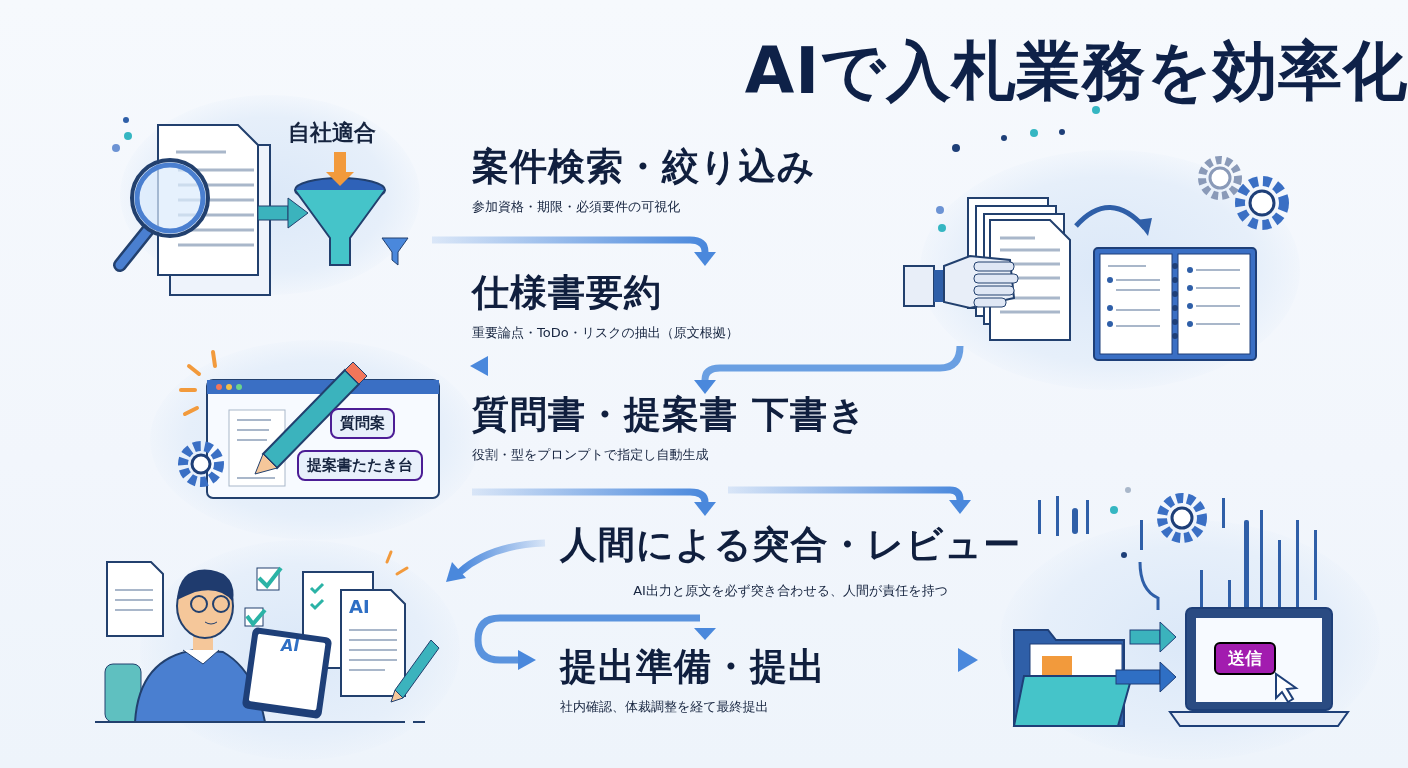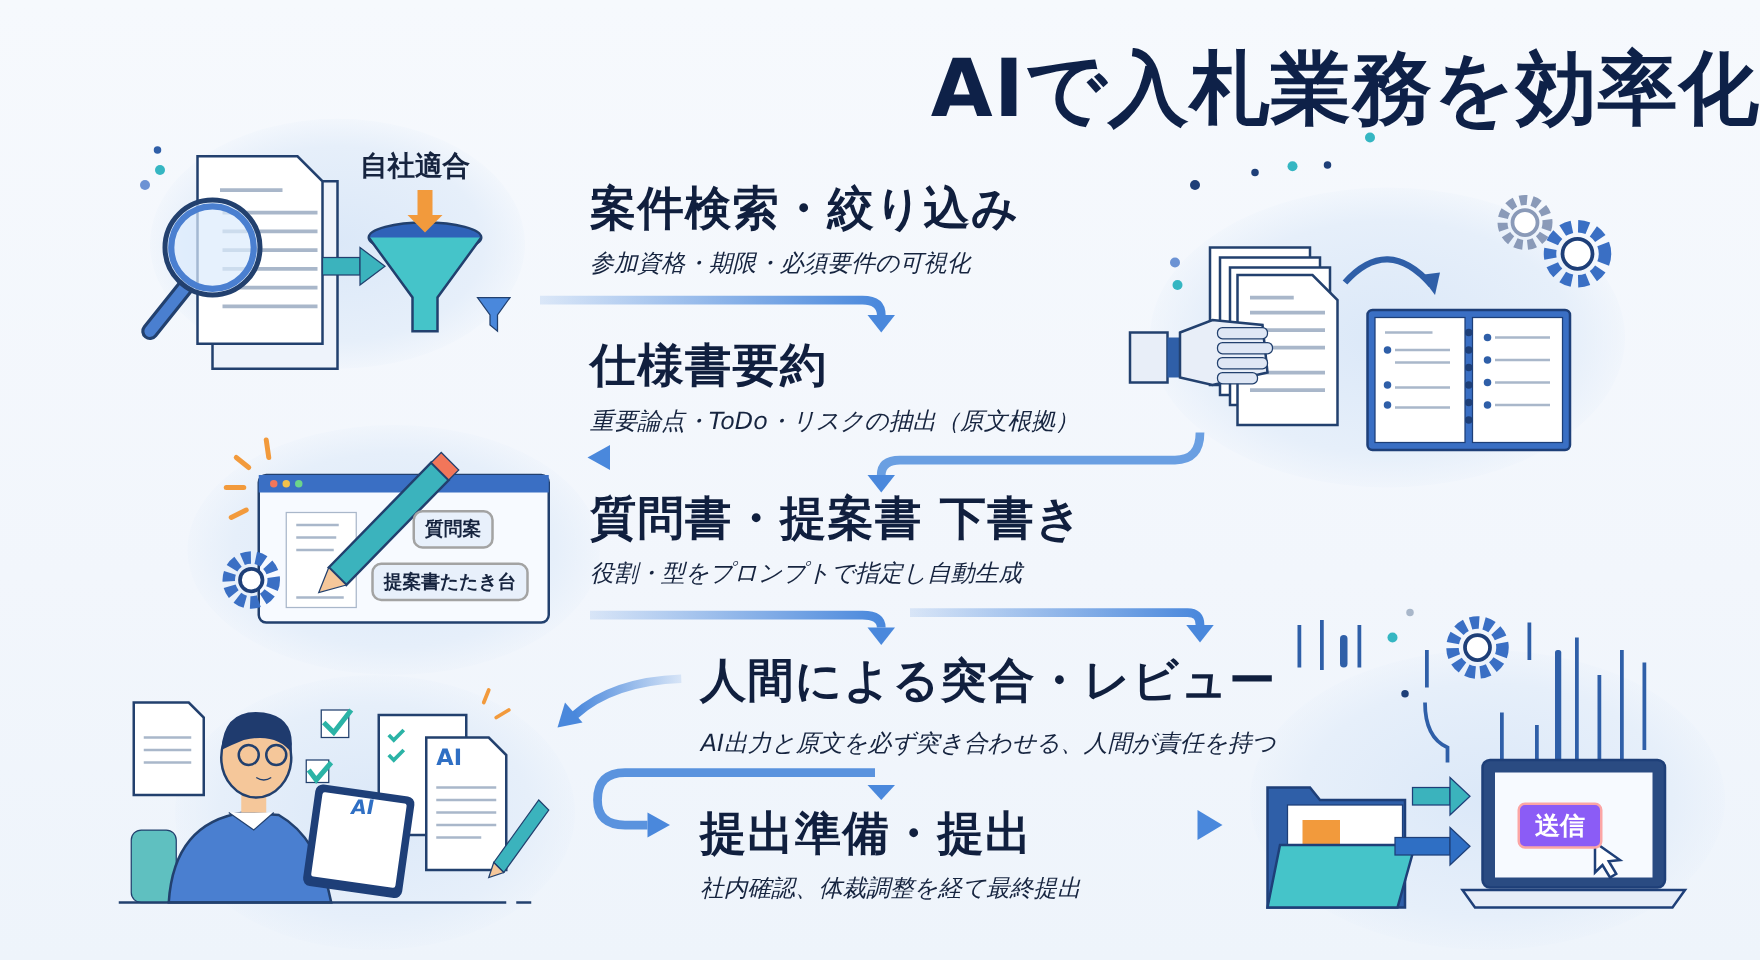--- a/index.html
+++ b/index.html
@@ -2,25 +2,25 @@
 <html><head>
 <meta charset="utf-8">
 <style>
   html,body{margin:0;padding:0;}
   body{width:1408px;height:768px;overflow:hidden;position:relative;
     background:linear-gradient(180deg,#f6f9fd 0%,#f2f6fc 60%,#eef4fb 100%);
     font-family:"DejaVu Sans",sans-serif;color:#0f1f3d;}
   .abs{position:absolute;}
   .title{left:0;width:1408px;top:28px;text-align:right;font-size:64px;font-weight:bold;color:#0e2148;letter-spacing:1px;}
   .step-title{font-size:37px;font-weight:bold;color:#101f3e;white-space:nowrap;letter-spacing:1px;}
-  .step-desc{font-size:19px;color:#16243f;white-space:nowrap;font-style:italic;}
+  .step-desc{font-size:13px;color:#16243f;white-space:nowrap;}
   .blob{position:absolute;border-radius:50%;background:radial-gradient(ellipse at center,#dbe8f8 0%,#e6effa 55%,rgba(240,245,252,0) 75%);}
   svg{position:absolute;overflow:visible;}
-  .label-bubble{position:absolute;background:#e8f0fb;border:2px solid #a3a3a3;border-radius:8px;font-size:15px;font-weight:bold;color:#16243f;padding:4px 8px;white-space:nowrap;}
-  .submit-btn{position:absolute;background:#8b5cf6;border:2px solid #fca5a5;border-radius:6px;color:#fff;font-size:20px;font-weight:bold;padding:3px 12px;}
+  .label-bubble{position:absolute;background:#e8f0fb;border:2px solid #4c1d95;border-radius:8px;font-size:15px;font-weight:bold;color:#16243f;padding:4px 8px;white-space:nowrap;}
+  .submit-btn{position:absolute;background:#a21caf;border:2px solid #000000;border-radius:6px;color:#fff;font-size:17px;font-weight:bold;padding:3px 12px;}
   .ai-mark{position:absolute;font-weight:bold;color:#2f6fc4;}
 </style>
 </head>
 <body>
 
 <div class="blob" style="left:120px;top:95px;width:300px;height:200px;"></div>
 <div class="blob" style="left:920px;top:150px;width:380px;height:240px;"></div>
 <div class="blob" style="left:150px;top:340px;width:330px;height:200px;"></div>
 <div class="blob" style="left:140px;top:540px;width:320px;height:220px;"></div>
 <div class="blob" style="left:1000px;top:520px;width:380px;height:240px;"></div>

